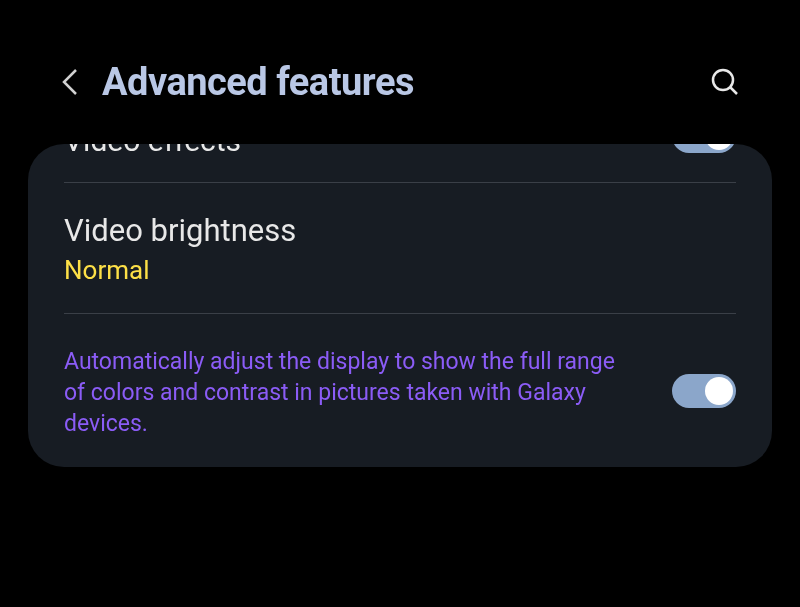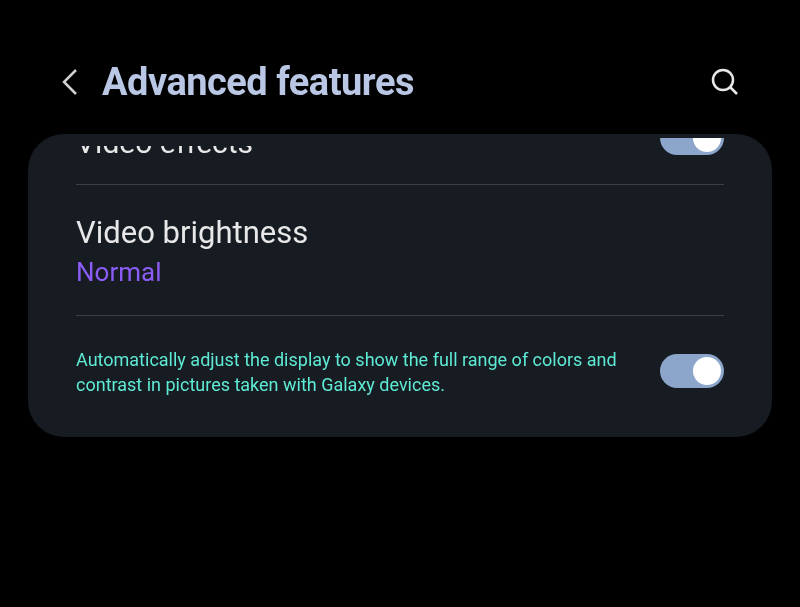--- a/index.html
+++ b/index.html
@@ -47,24 +47,24 @@
       align-items: center;
       justify-content: center;
       cursor: pointer;
     }
     .search-btn svg {
       stroke: #e8e8e8;
       stroke-width: 2.5;
       fill: none;
     }
     .settings-card {
-      margin: 0 28px 0 28px;
+      margin: 10px 28px 0 28px;
       background: #171c23;
       border-radius: 36px;
-      padding: 12px;
+      padding: 0;
       overflow: hidden;
     }
     .partial-row {
       display: flex;
       align-items: center;
       justify-content: space-between;
       padding: 0 36px 24px 36px;
       position: relative;
       margin-top: -14px;
     }
@@ -116,28 +116,28 @@
       flex: 1;
       min-width: 0;
     }
     .setting-label {
       color: #e8e8e8;
       font-size: 31px;
       font-weight: 400;
       line-height: 1.3;
     }
     .setting-sub {
-      color: #8b5cf6;
+      color: #fde047;
       font-size: 26px;
       font-weight: 400;
       margin-top: 4px;
     }
     .setting-desc {
-      color: #5eead4;
-      font-size: 18px;
+      color: #8b5cf6;
+      font-size: 23px;
       font-weight: 400;
       line-height: 1.35;
       margin-top: 4px;
       max-width: 560px;
     }
   </style>
 </head>
 <body>
 
 <div class="header">

